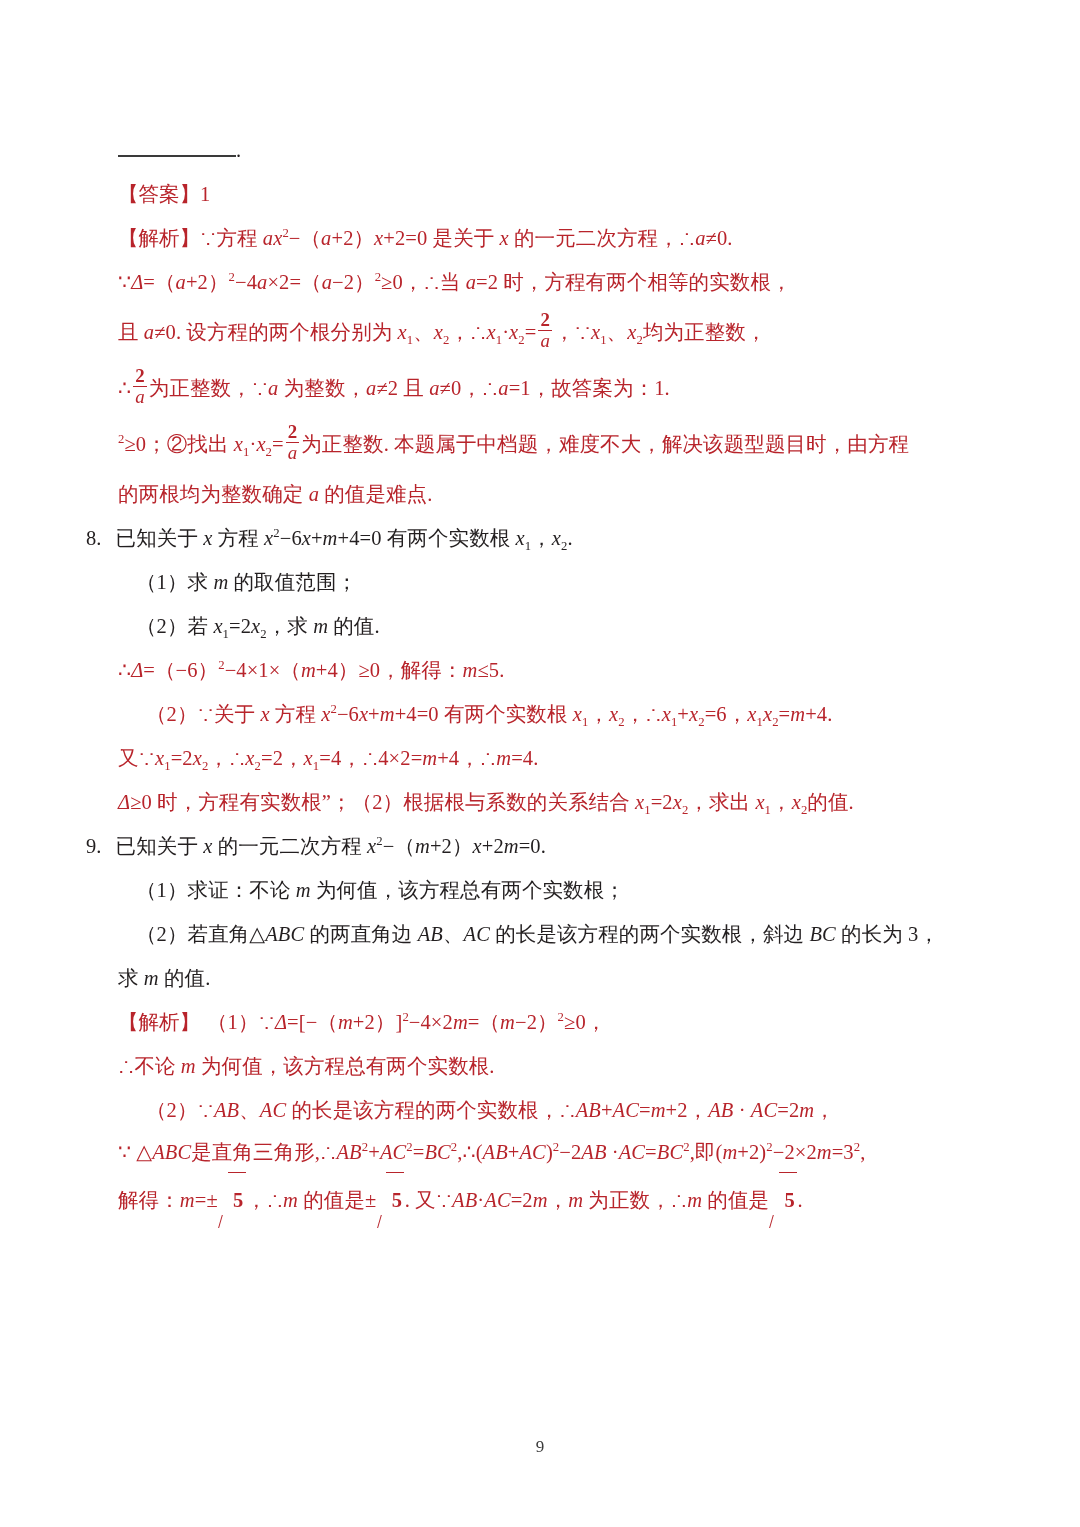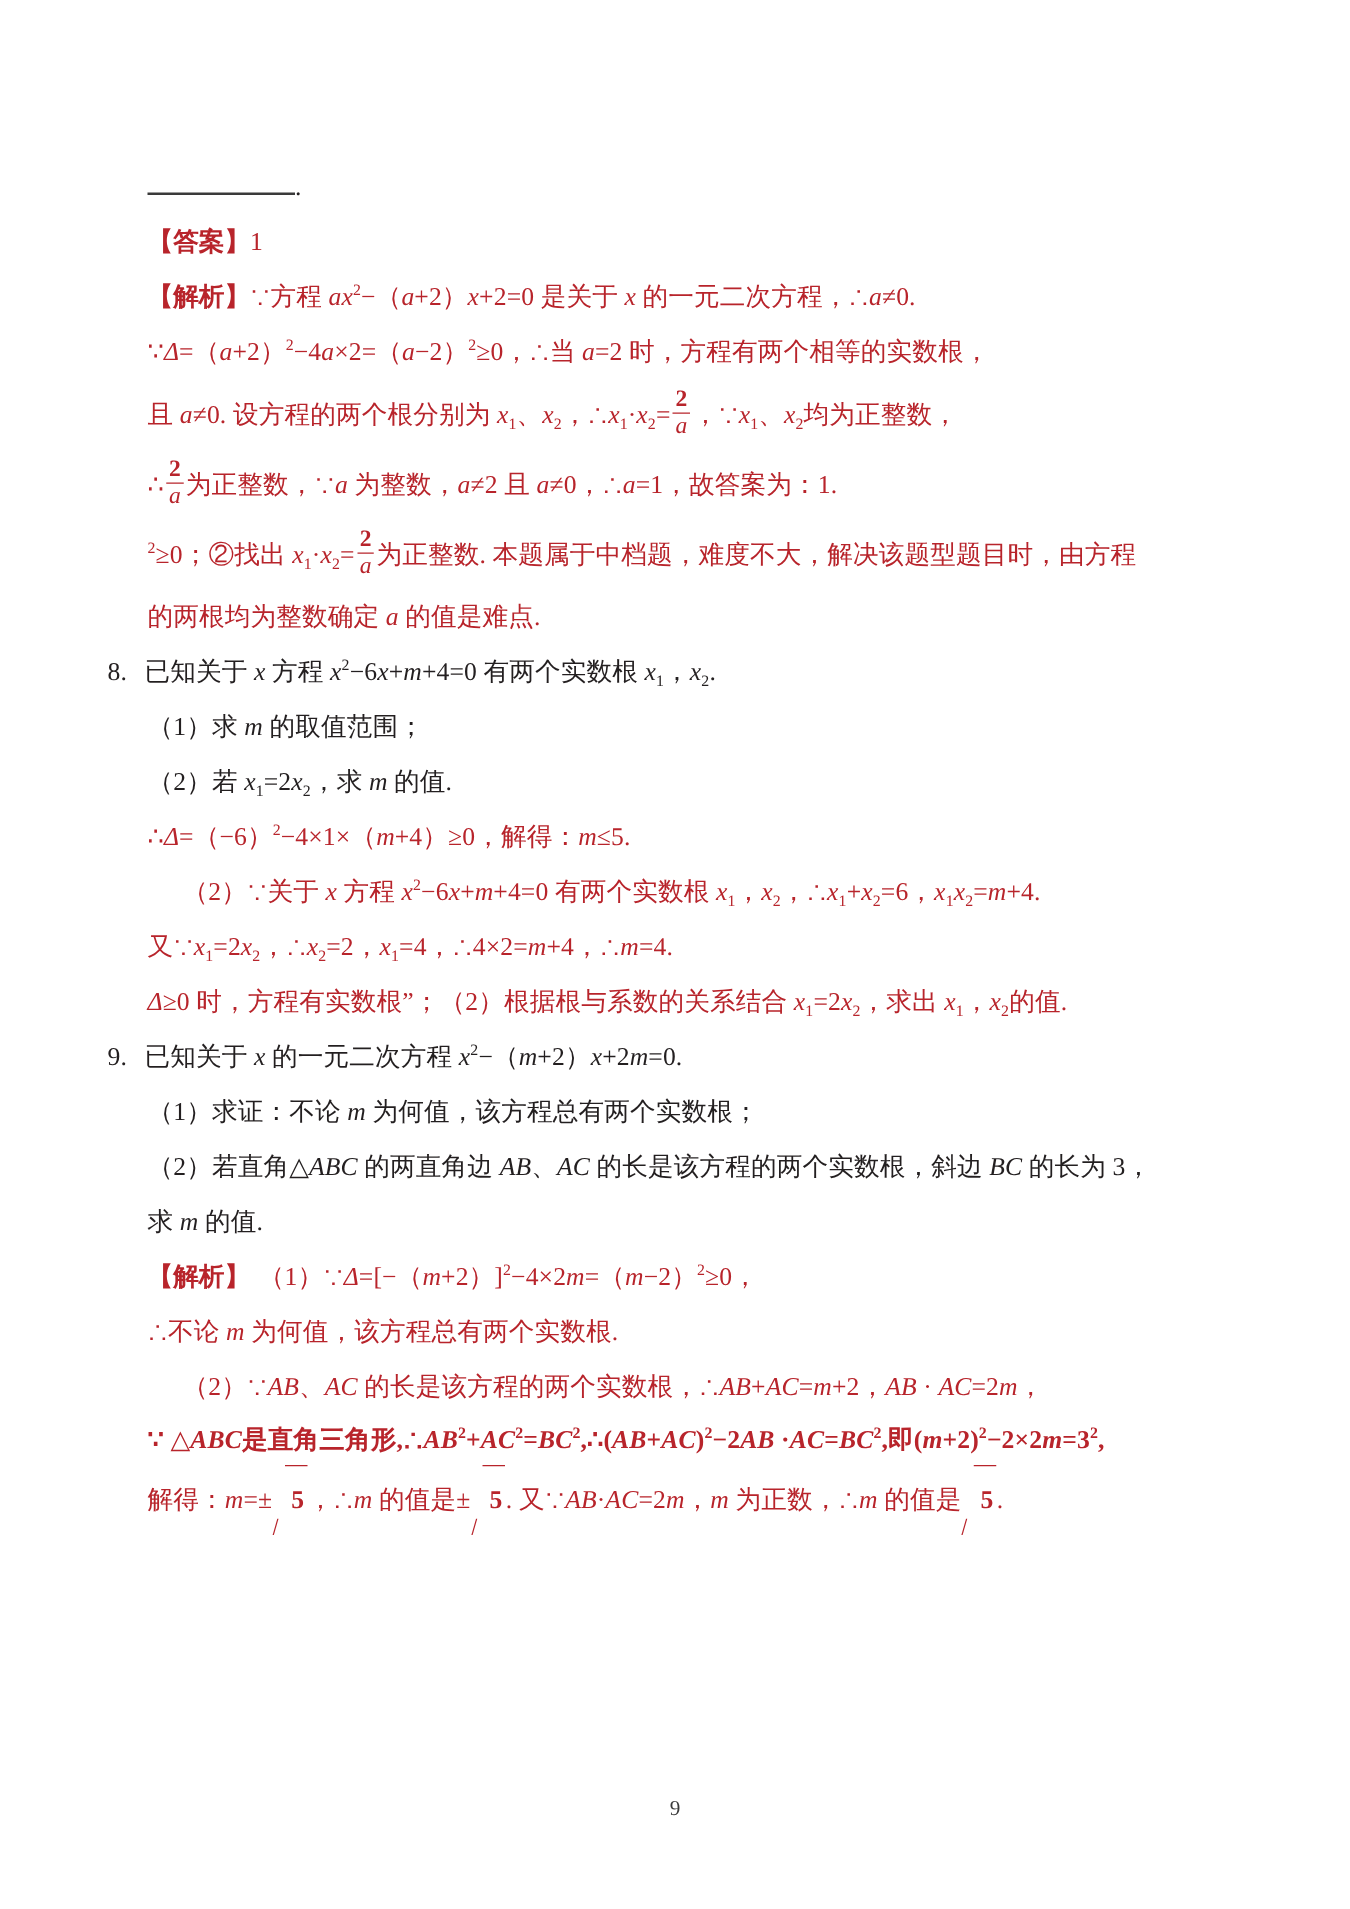--- a/index.html
+++ b/index.html
@@ -31,31 +31,31 @@
   
   .ln {
     font-size: 20.5px;
     line-height: 44px;
     white-space: nowrap;
     letter-spacing: .1px;
   }
   .red  { color: #b8242b; }
   .blk  { color: #231f20; }
 
-  .ln.tight { line-height: 40px; font-weight: bold; }
+  .ln.tight { line-height: 40px; }
 
   
   .prob-head { margin-left: -32px; }
-  .prob-sub  { }
+  .prob-sub  { margin-left: 18px; }
 
   
   .sol-ind { margin-left: 28px; }
 
   
-  .tag { font-weight: bold; letter-spacing: 0; }
+  .tag { font-weight: normal; letter-spacing: 0; }
 
   
   i, .it { font-style: italic; font-family: "Liberation Serif", serif; }
 
   sup { font-size: .62em; vertical-align: super; line-height: 0; }
   sub { font-size: .62em; vertical-align: sub; line-height: 0; }
 
   
   .blank {
     display: inline-block;

